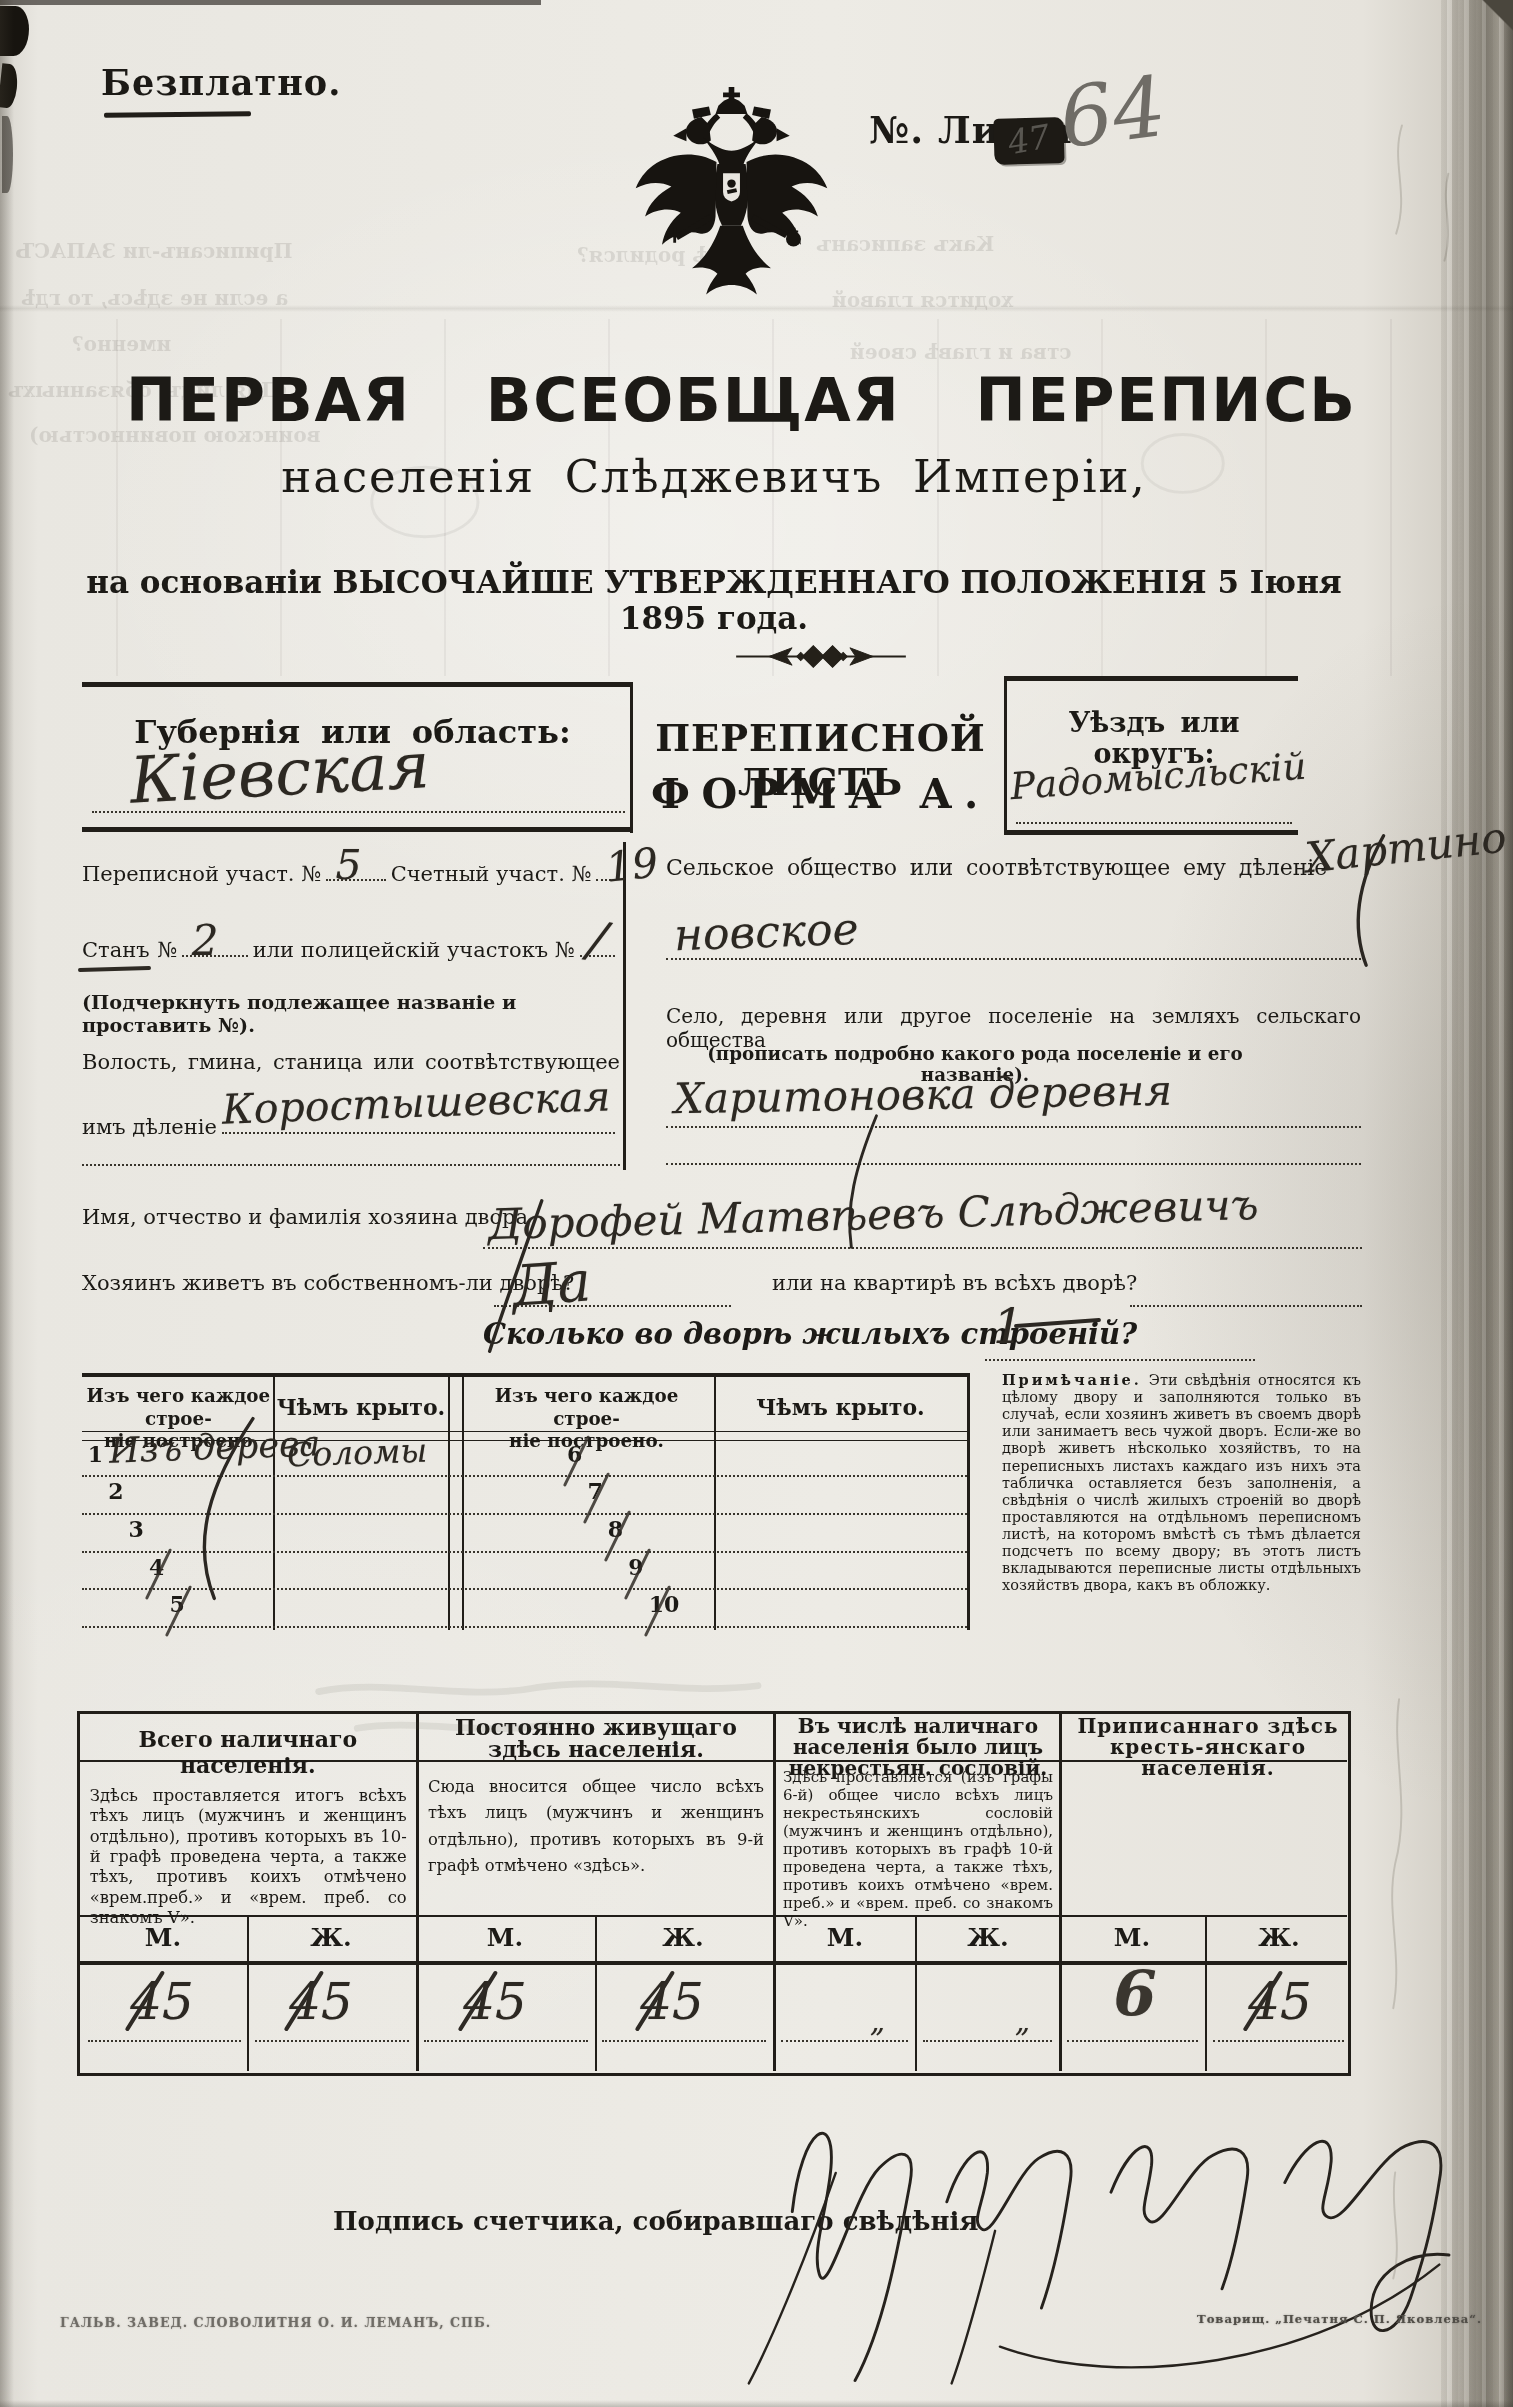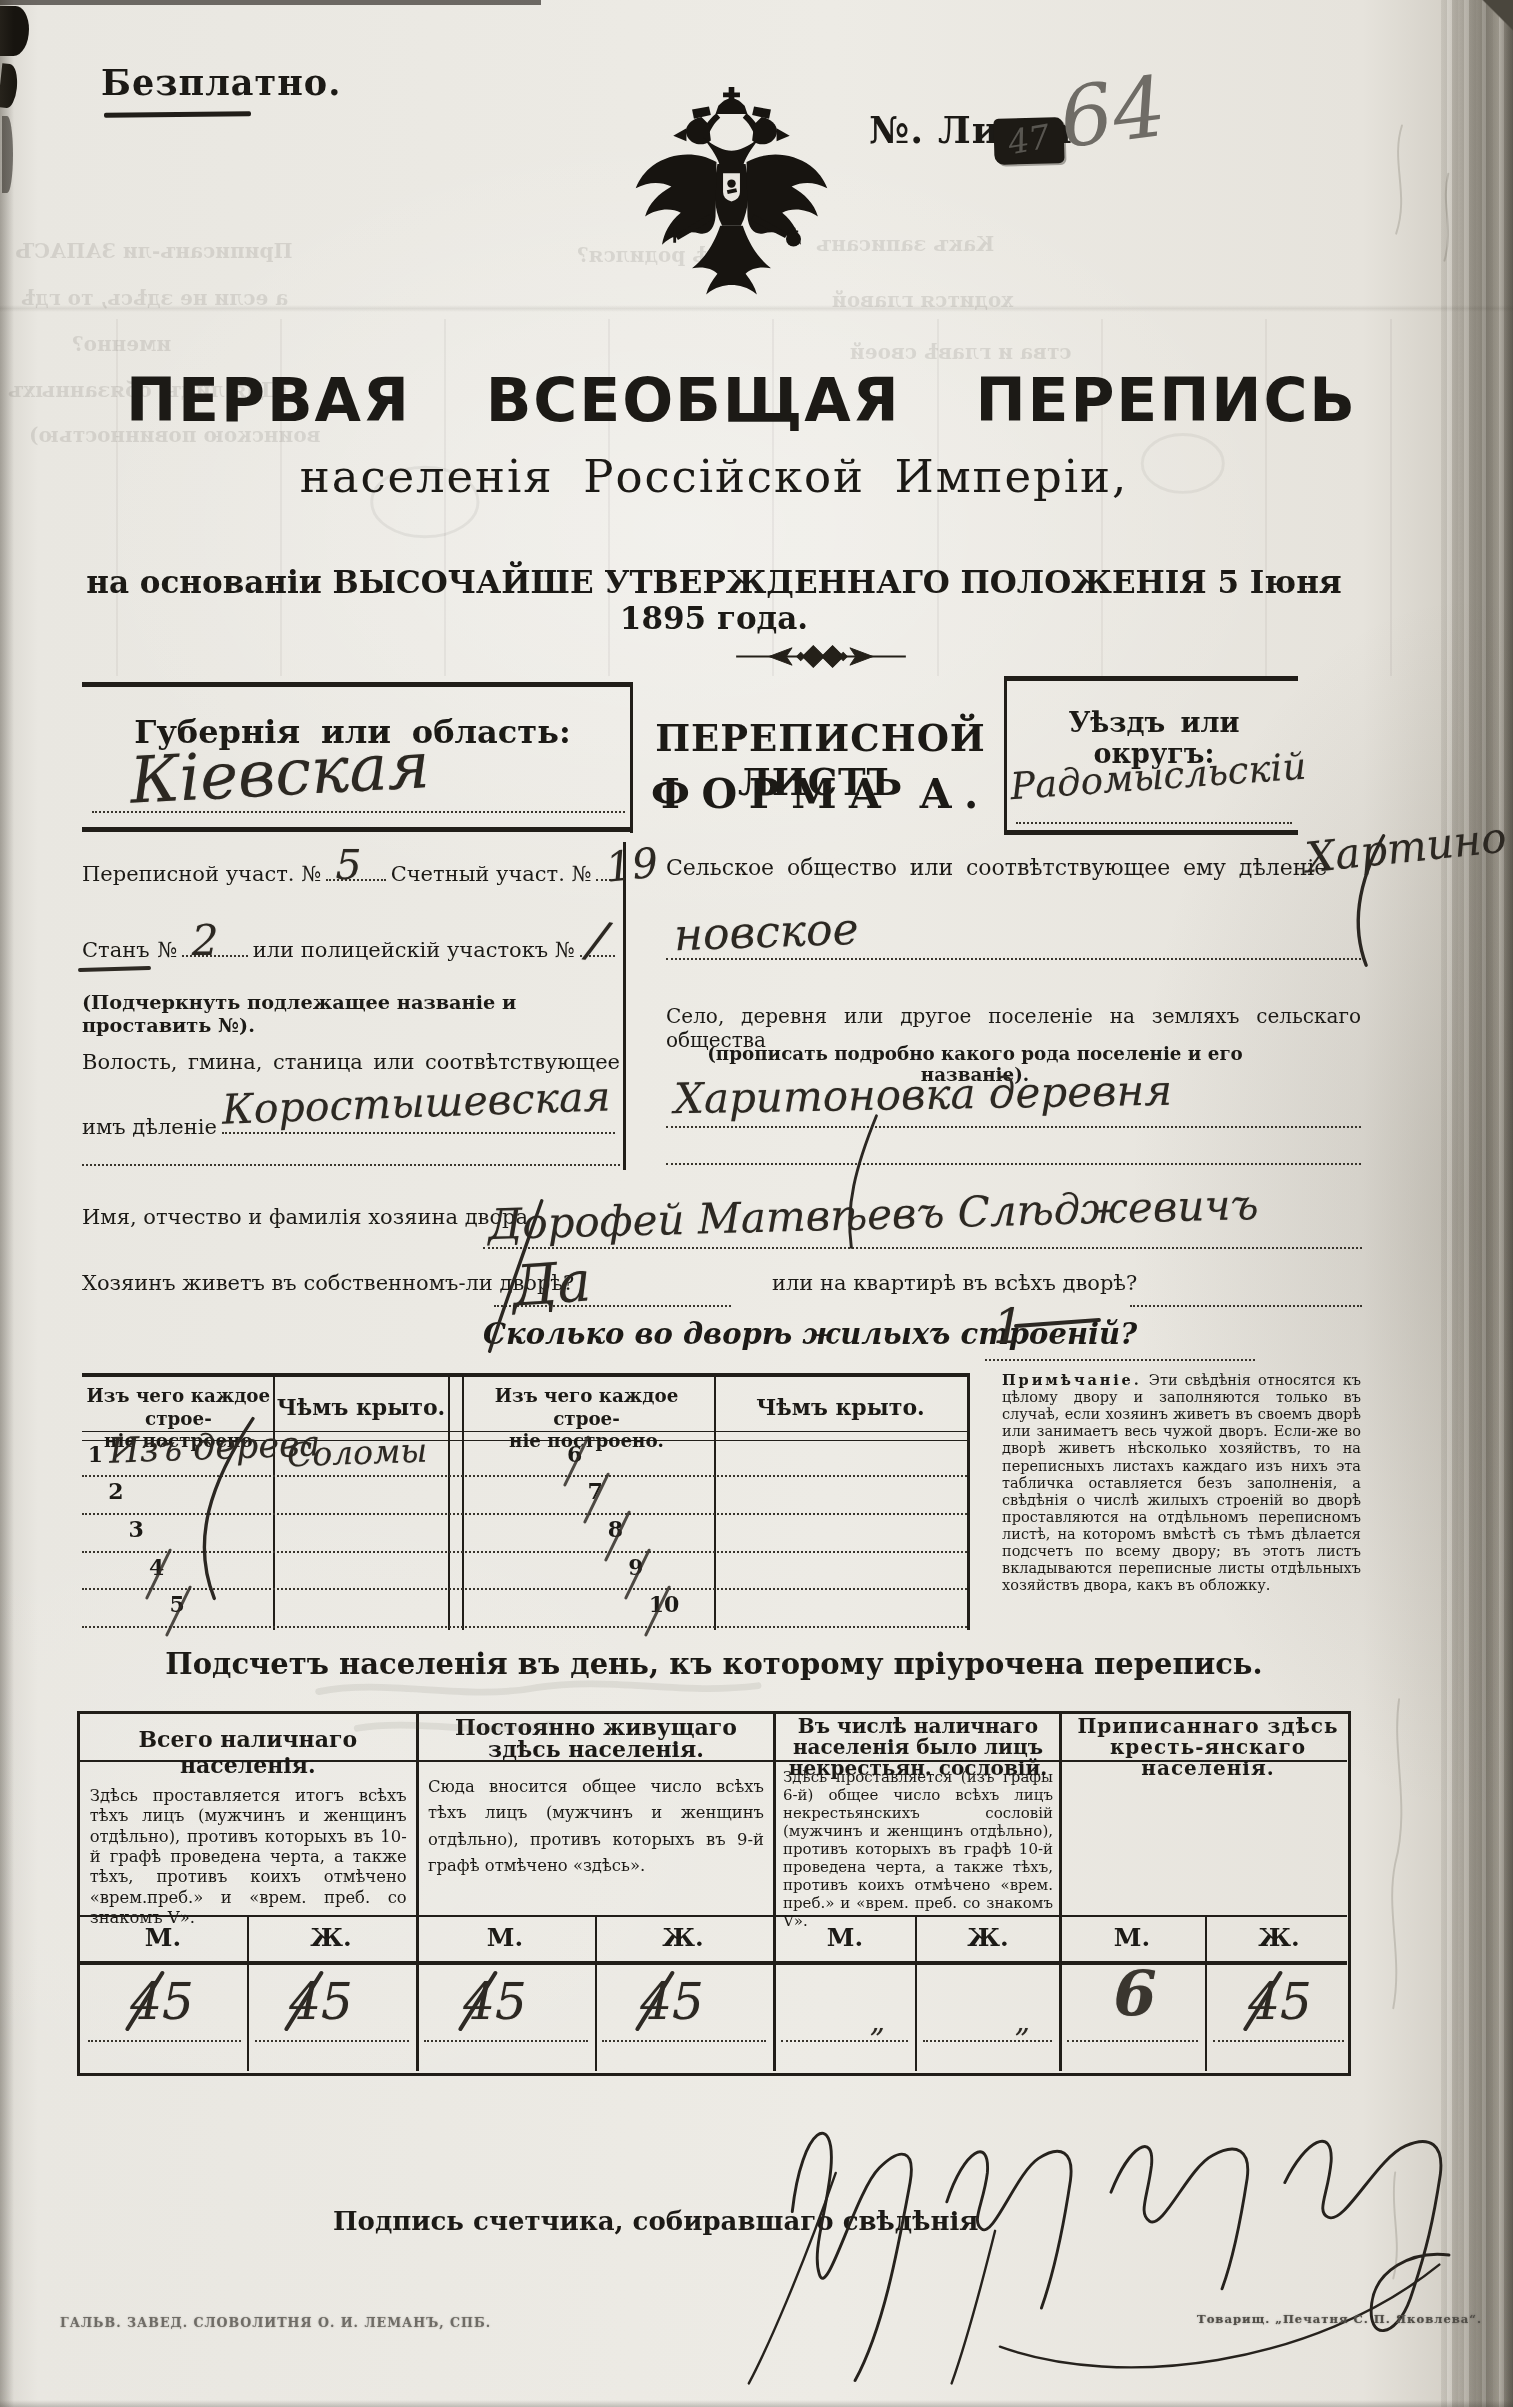--- a/index.html
+++ b/index.html
@@ -120,21 +120,21 @@
       <circle cx="186" cy="164" r="8"></circle>
       <path d="M184,152 h4 v6 h-4 z M181,155 h10 v2 h-10 z"></path>
 
       <path d="M111,94 h18 v20 q0,8 -9,10 q-9,-2 -9,-10 z" fill="#e9e6e0"></path>
       <circle cx="120" cy="105" r="4.5" fill="#171410"></circle>
       <path d="M115,112 l10,-2 1,4 -10,2 z" fill="#171410"></path>
     </g>
   </svg>
 
   <div class="abs sans b ctr" style="left:126px;top:365px;width:1149px;font-size:60px;letter-spacing:1.9px;word-spacing:52px;white-space:nowrap;">ПЕРВАЯ ВСЕОБЩАЯ ПЕРЕПИСЬ</div>
-  <div class="abs ser ctr" style="left:77px;top:450px;width:1274px;font-size:45px;letter-spacing:1.9px;word-spacing:13.5px;">населенія Россійской Имперіи,</div>
+  <div class="abs ser ctr" style="left:77px;top:450px;width:1274px;font-size:45px;letter-spacing:1.9px;word-spacing:13.5px;">населенія Слѣджевичъ Имперіи,</div>
   <div class="abs ser b ctr" style="left:77px;top:564px;width:1274px;font-size:31px;">на основаніи ВЫСОЧАЙШЕ УТВЕРЖДЕННАГО ПОЛОЖЕНІЯ 5 Іюня 1895 года.</div>
 
   <svg class="abs" style="left:736px;top:643px;" width="170" height="27" viewBox="0 0 176 28">
     <g fill="#242019" stroke="#242019">
       <line x1="0" y1="14" x2="176" y2="14" stroke-width="2"></line>
       <polygon points="34,14 58,5 52,14 58,23"></polygon>
       <polygon points="142,14 118,5 124,14 118,23"></polygon>
       <rect x="72" y="6" width="16" height="16" transform="rotate(45 80 14)"></rect>
       <rect x="92" y="6" width="16" height="16" transform="rotate(45 100 14)"></rect>
       <rect x="64" y="11" width="6" height="6" transform="rotate(45 67 14)"></rect>
@@ -262,21 +262,20 @@
 
   <svg class="abs" style="left:164px;top:1405px;" width="116" height="208" viewBox="0 0 120 215">
     <path d="M92,14 C48,80 28,140 52,200" fill="none" stroke="#2b2722" stroke-width="3.5" stroke-linecap="round"></path>
   </svg>
 
   <div class="abs ser" style="left:1002px;top:1371px;width:359px;font-size:14.5px;line-height:1.18;text-align:justify;">
     <span class="b" style="letter-spacing:2.9px;">Примѣчаніе.</span>
     <span>Эти свѣдѣнія относятся къ цѣлому двору и заполняются только въ случаѣ, если хозяинъ живетъ въ своемъ дворѣ или занимаетъ весь чужой дворъ. Если-же во дворѣ живетъ нѣсколько хозяйствъ, то на переписныхъ листахъ каждаго изъ нихъ эта табличка оставляется безъ заполненія, а свѣдѣнія о числѣ жилыхъ строеній во дворѣ проставляются на отдѣльномъ переписномъ листѣ, на которомъ вмѣстѣ съ тѣмъ дѣлается подсчетъ по всему двору; въ этотъ листъ вкладываются переписные листы отдѣльныхъ хозяйствъ двора, какъ въ обложку.</span>
   </div>
 
-  <div class="abs ser b ctr" style="left:77px;top:1647px;width:1274px;font-size:29px;">Подсчетъ населенія въ день, къ которому пріурочена перепись.</div>
 
   <div class="abs" style="left:77px;top:1711px;width:1274px;height:365px;border:3.9px solid #211e19;box-sizing:border-box;">
 
     <div class="hl" style="left:0;top:46px;width:1267px;height:1.9px;"></div>
     <div class="hl" style="left:0;top:201px;width:1267px;height:1.9px;"></div>
     <div class="hl" style="left:0;top:247px;width:1267px;height:3.9px;"></div>
 
     <div class="vl" style="left:336px;top:0;width:2.9px;height:357px;"></div>
     <div class="vl" style="left:693px;top:0;width:2.9px;height:357px;"></div>
     <div class="vl" style="left:979px;top:0;width:2.9px;height:357px;"></div>

